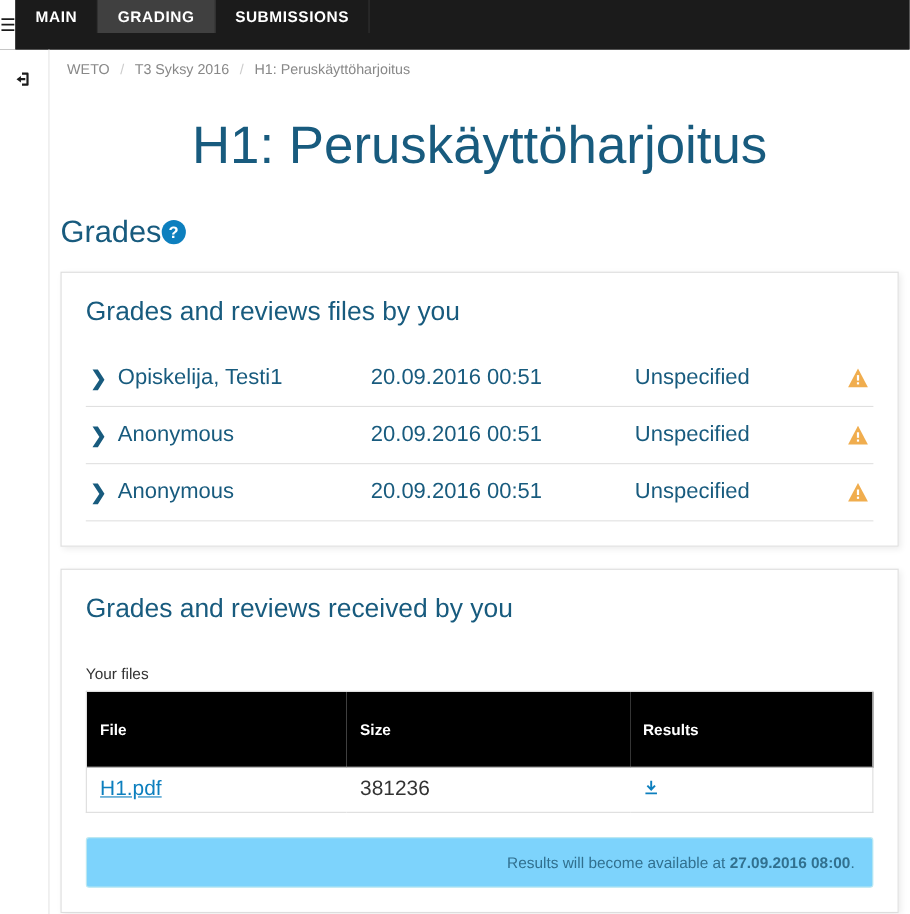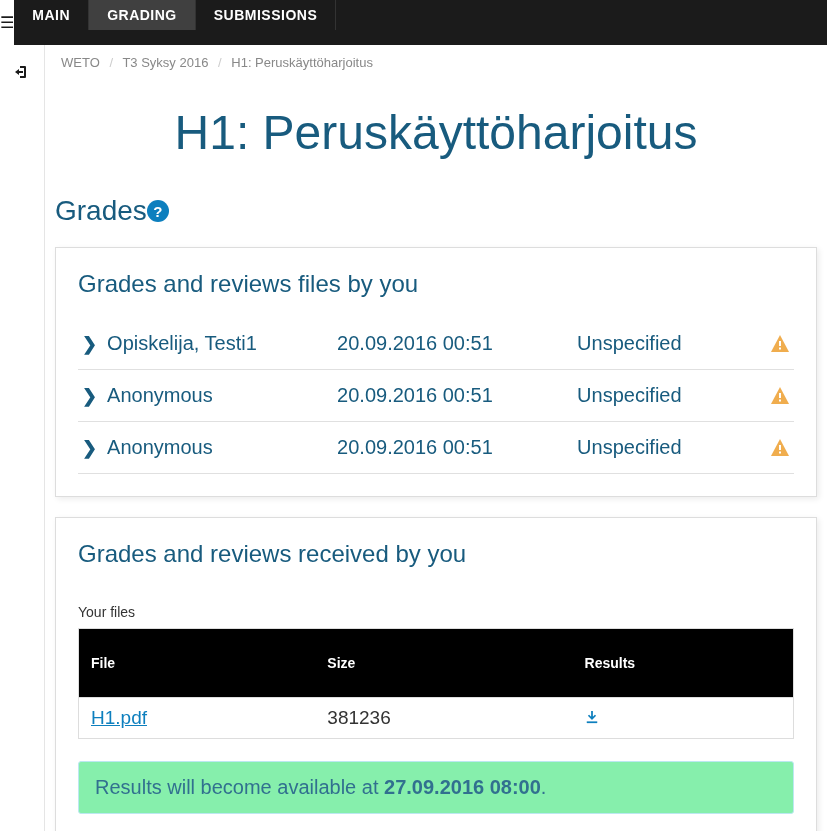--- a/index.html
+++ b/index.html
@@ -38,21 +38,21 @@
     .warn-svg { display: block; }
     
     .sub-label { font-size: 14px; color: #333; margin: 36px 0 8px 0; }
     
     .files-table { width: 100%; border-collapse: collapse; border: 1px solid #ddd; }
     .files-table th { background: #000000; color: #fff; text-align: left; padding: 26px 12px; font-weight: 600; font-size: 14px; }
     .files-table td { padding: 9px 12px; font-size: 19px; border-top: 1px solid #ddd; }
     .file-link { color: #0d7fbe; text-decoration: underline; cursor: pointer; }
     .download-icon { color: #0d7fbe; cursor: pointer; font-size: 16px; }
     
-    .alert-info { background: #86efac; border: 1px solid #bce8f1; color: #31708f; padding: 14px 16px; margin-top: 22px; font-size: 20px; border-radius: 3px; }
+    .alert-info { background: #7dd3fc; border: 1px solid #bce8f1; color: #31708f; padding: 14px 16px; margin-top: 22px; font-size: 14px; border-radius: 3px; text-align: right; }
     .alert-info strong { font-weight: 700; }
   </style>
 </head>
 <body>
 
 <div class="top-bar">
   <div class="sidebar-btn">
     <span>☰</span>
   </div>
   <div class="nav-tabs">

